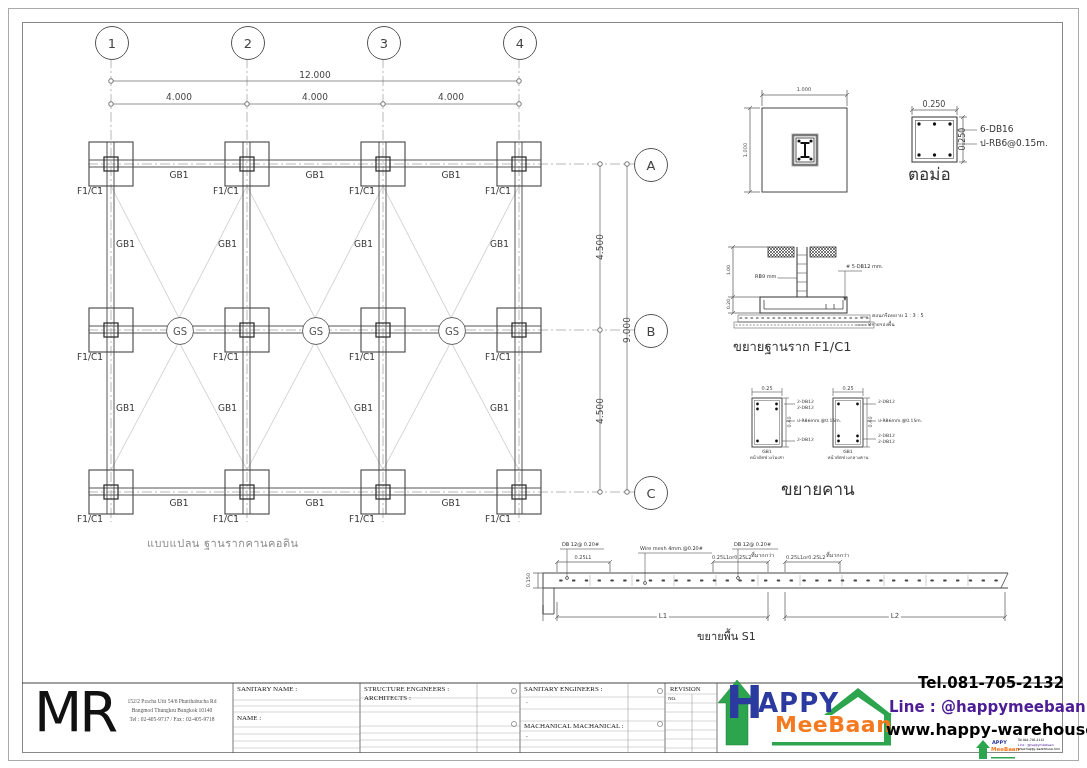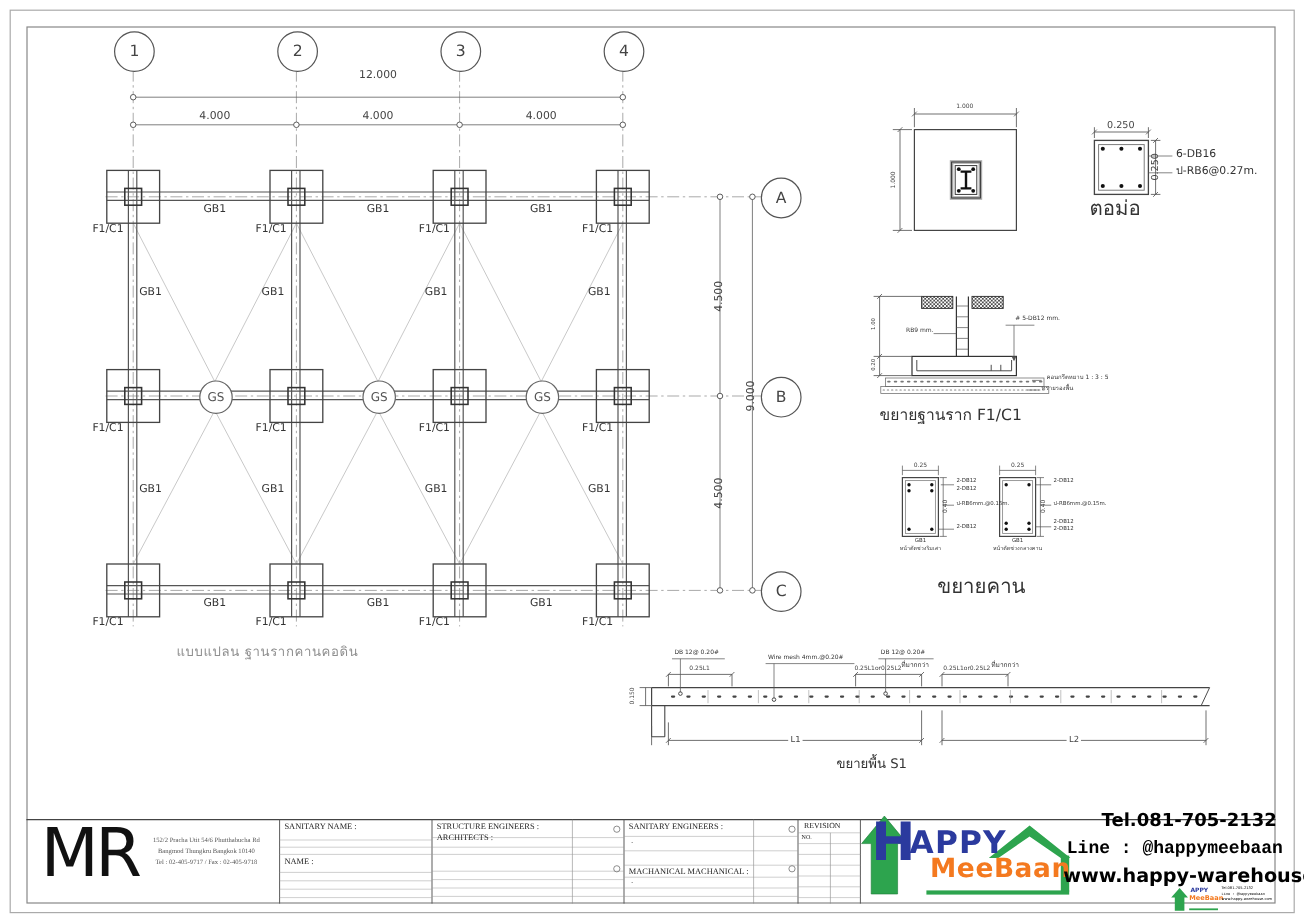--- a/index.html
+++ b/index.html
@@ -15,21 +15,21 @@
   .gray{color:#8f8f8f;}
   .serif{font-family:"Liberation Serif",serif;}
   .bold{font-weight:bold;}
   .bubble{position:absolute;width:32px;height:32px;border:1px solid #555;border-radius:50%;
           background:#fff;display:flex;align-items:center;justify-content:center;
           font-size:13px;color:#444;z-index:2;}
   .gs{position:absolute;width:26px;height:26px;border:1px solid #666;border-radius:50%;
       background:#fff;display:flex;align-items:center;justify-content:center;
       font-size:10px;color:#555;z-index:2;}
   .wbg{background:#fff;padding:0 2px;z-index:2;}
-  .blue{color:#2b3a9e;}.orange{color:#f4791f;}.lineblue{color:#000000;font-family:Liberation Mono, monospace;}
+  .blue{color:#2b3a9e;}.orange{color:#f4791f;}.lineblue{color:#4c1d95;}
 </style>
 </head>
 <body>
 
 <div id="sheet">
 
 <svg width="1087" height="768">
   <defs>
     <pattern id="xh" width="3" height="3" patternUnits="userSpaceOnUse">
       <path d="M0,3 L3,0 M0,0 L3,3" stroke="#222" stroke-width="0.6"></path>
@@ -278,21 +278,21 @@
 <div class="bubble" style="left:634px;top:148px">
       <span>A</span>
     </div>
 <div class="bubble" style="left:634px;top:314px">
       <span>B</span>
     </div>
 <div class="bubble" style="left:634px;top:476px">
       <span>C</span>
     </div>
 
-<span class="t f9 dim cx" style="left:315px;top:59px">12.000</span>
+<span class="t f9 dim cx" style="left:315px;top:71px">12.000</span>
 <span class="t f9 dim cx" style="left:179px;top:93px">4.000</span>
 <span class="t f9 dim cx" style="left:315px;top:93px">4.000</span>
 <span class="t f9 dim cx" style="left:451px;top:93px">4.000</span>
 <span class="t f9 dim rot" style="left:600px;top:247px">4.500</span>
 <span class="t f9 dim rot" style="left:600px;top:411px">4.500</span>
 <span class="t f9 dim rot" style="left:627px;top:330px">9.000</span>
 
 <span class="t f9" style="left:77px;top:187px">F1/C1</span>
 <span class="t f9" style="left:213px;top:187px">F1/C1</span>
 <span class="t f9" style="left:349px;top:187px">F1/C1</span>
@@ -332,21 +332,21 @@
     </div>
 
 <span class="t f16 gray" style="left:147px;top:538px;letter-spacing:.5px">แบบแปลน ฐานรากคานคอดิน</span>
 
 <span class="t f5 dim cx" style="left:804px;top:87px">1.000</span>
 <span class="t f5 dim rot" style="left:745px;top:150px">1.000</span>
 
 <span class="t f8 dim cx" style="left:934px;top:101px">0.250</span>
 <span class="t f8 dim rot" style="left:963px;top:139px">0.250</span>
 <span class="t f9" style="left:980px;top:125px">6-DB16</span>
-<span class="t f9" style="left:980px;top:139px">ป-RB6@0.27m.</span>
+<span class="t f9" style="left:980px;top:139px">ป-RB6@0.15m.</span>
 <span class="t f17" style="left:908px;top:166px">ตอม่อ</span>
 
 <span class="t f5" style="left:755px;top:274px">RB9 mm.</span>
 <span class="t f5" style="left:846px;top:264px"># 5-DB12 mm.</span>
 <span class="t f5" style="left:872px;top:313px">คอนกรีตหยาบ 1 : 3 : 5</span>
 <span class="t f5" style="left:868px;top:322px">ทรายรองพื้น</span>
 <span class="t f45 dim rot" style="left:729px;top:270px">1.00</span>
 <span class="t f45 dim rot" style="left:729px;top:304px">0.20</span>
 <span class="t f15" style="left:733px;top:340px">ขยายฐานราก F1/C1</span>
 

